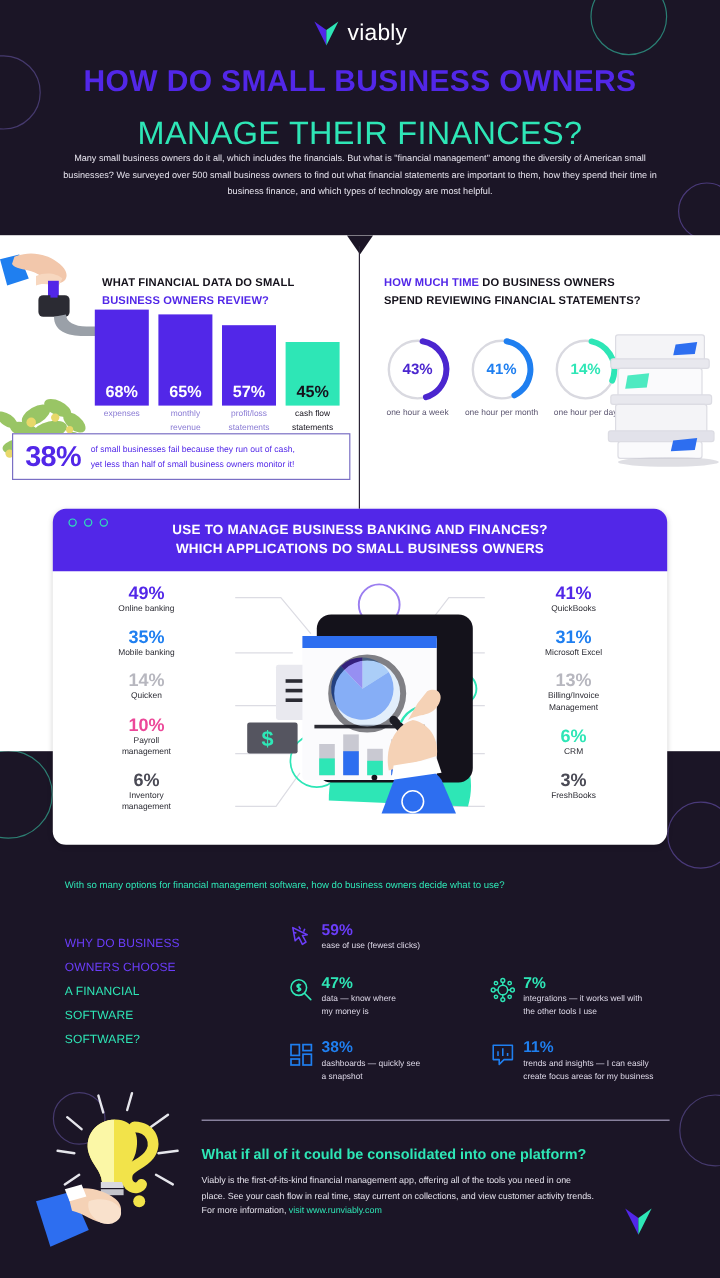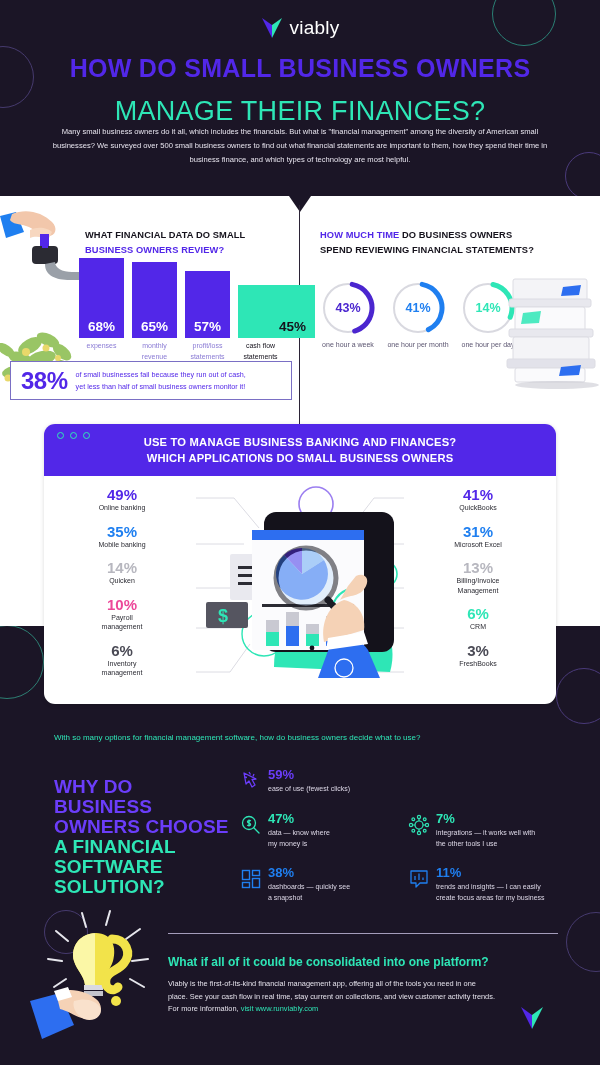--- a/index.html
+++ b/index.html
@@ -83,22 +83,22 @@
   .app-col.left{left:18px;text-align:center;}
   .app-col.right{left:374px;text-align:center;}
   .app-item{margin-bottom:10px;}
   .app-pct{font-size:15px;font-weight:bold;line-height:17px;}
   .app-lab{font-size:7px;line-height:9.5px;color:#2b2b33;}
 
   .illus{position:absolute;left:150px;top:58px;width:230px;height:215px;}
 
   
   .q-line{position:absolute;left:54px;top:733px;width:520px;color:#2ee6b6;font-size:8px;}
-  .why-title{position:absolute;left:54px;top:777px;width:180px;font-size:19px;
-             font-weight:bold;line-height:20px;letter-spacing:.1px;}
+  .why-title{position:absolute;left:54px;top:777px;width:180px;font-size:10px;
+             font-weight:normal;line-height:20px;letter-spacing:.1px;}
   .why-title .p{color:#6b3dfa;}
   .why-title .t{color:#2ee6b6;}
 
   .reason{position:absolute;width:175px;}
   .reason .ric{position:absolute;left:0;top:2px;width:22px;height:22px;}
   .reason .rpct{margin-left:28px;font-size:13px;font-weight:bold;line-height:14px;}
   .reason .rtxt{margin-left:28px;color:#ded9e8;font-size:7px;line-height:10.5px;margin-top:2px;}
 
   
   .hr{position:absolute;left:168px;top:933px;width:390px;height:1px;background:#a49cbb;}
@@ -198,21 +198,21 @@
       </div>
       <div class="bar-lab" style="color:#8a7bd4;">monthly revenue</div>
     </div>
     <div class="bar-col" style="left:106px;">
       <div class="bar" style="height:67px;background:#5227e8;">
         <span class="bar-val" style="color:#ffffff;text-align:right;">57%</span>
       </div>
       <div class="bar-lab" style="color:#8a7bd4;">profit/loss statements</div>
     </div>
     <div class="bar-col" style="left:159px;">
-      <div class="bar" style="height:53px;background:#2ee6b6;padding-left:32px;">
+      <div class="bar" style="height:53px;background:#2ee6b6;">
         <span class="bar-val" style="color:#15121c;">45%</span>
       </div>
       <div class="bar-lab" style="color:#15121c;">cash flow statements</div>
     </div>
   </div>
 
   <div class="sec-h h-right">
     <span class="hl1">HOW MUCH TIME</span><span> DO BUSINESS OWNERS</span><br>
     <span>SPEND REVIEWING FINANCIAL STATEMENTS?</span>
   </div>
@@ -391,21 +391,21 @@
     </div>
   </div>
 
   <div class="q-line">With so many options for financial management software, how do business owners decide what to use?</div>
 
   <div class="why-title">
     <span class="p">WHY DO BUSINESS</span><br>
     <span class="p">OWNERS CHOOSE</span><br>
     <span class="t">A FINANCIAL</span><br>
     <span class="t">SOFTWARE</span><br>
-    <span class="t">SOLUTION?</span>
+    <span class="t">SOFTWARE?</span>
   </div>
 
   <div class="reason" style="left:240px;top:768px;">
     <span class="ric">
       <svg viewBox="0 0 22 22" width="22" height="22" fill="none" stroke="#6b3dfa" stroke-width="1.3">
         <path d="M4 3 L6 14 L9 11 L12 17 L15 15 L12 9.5 L16 9 Z" stroke-linejoin="round"></path>
         <path d="M9 2 L10.5 4.5 M14 4 L13 6.5 M4.5 7 L7 7.5"></path>
       </svg>
     </span>
     <div class="rpct" style="color:#6b3dfa;">59%</div>

